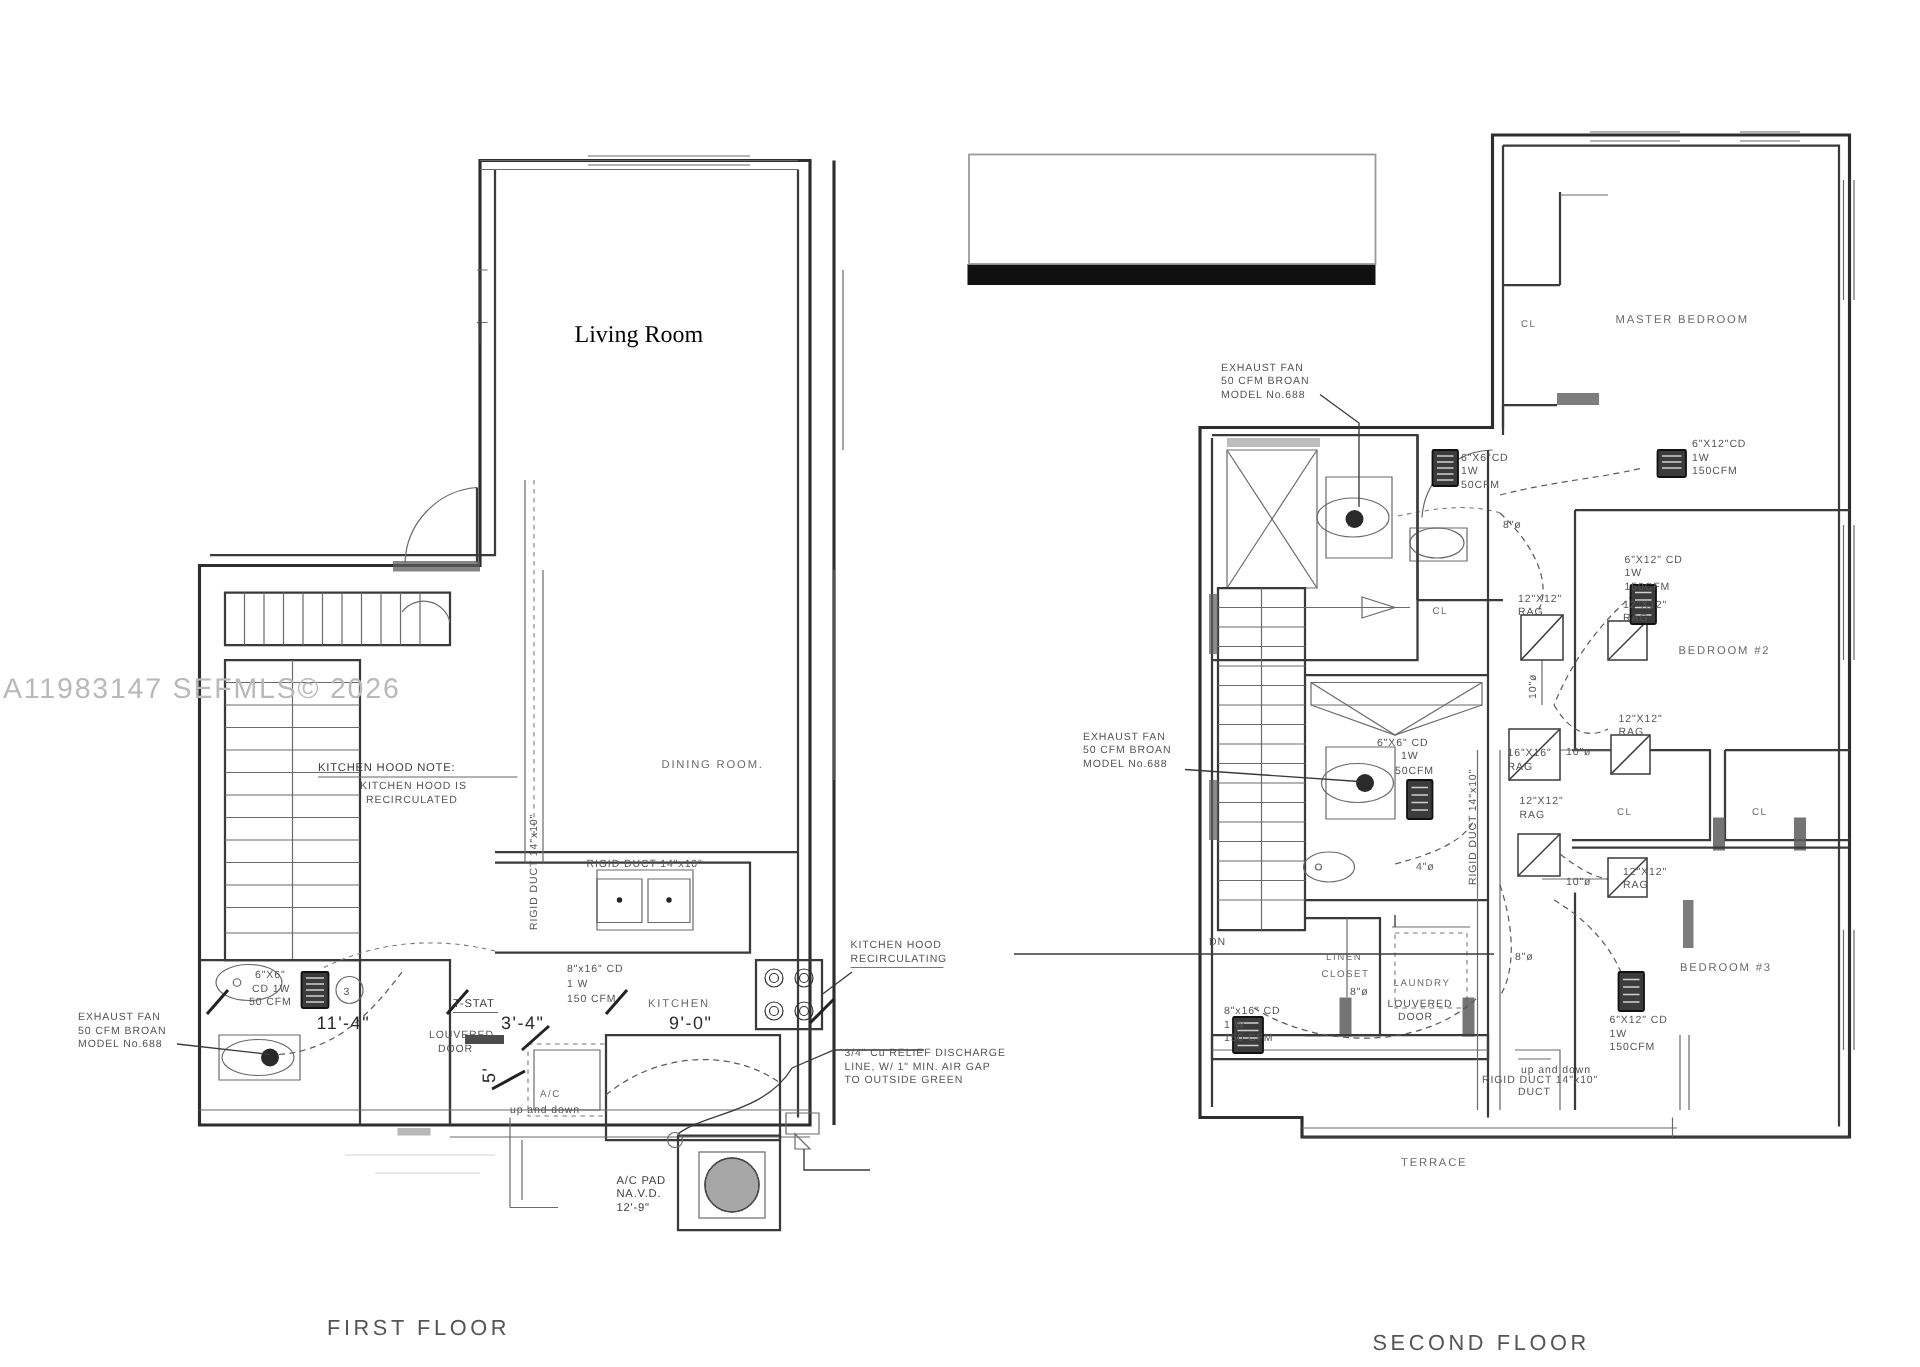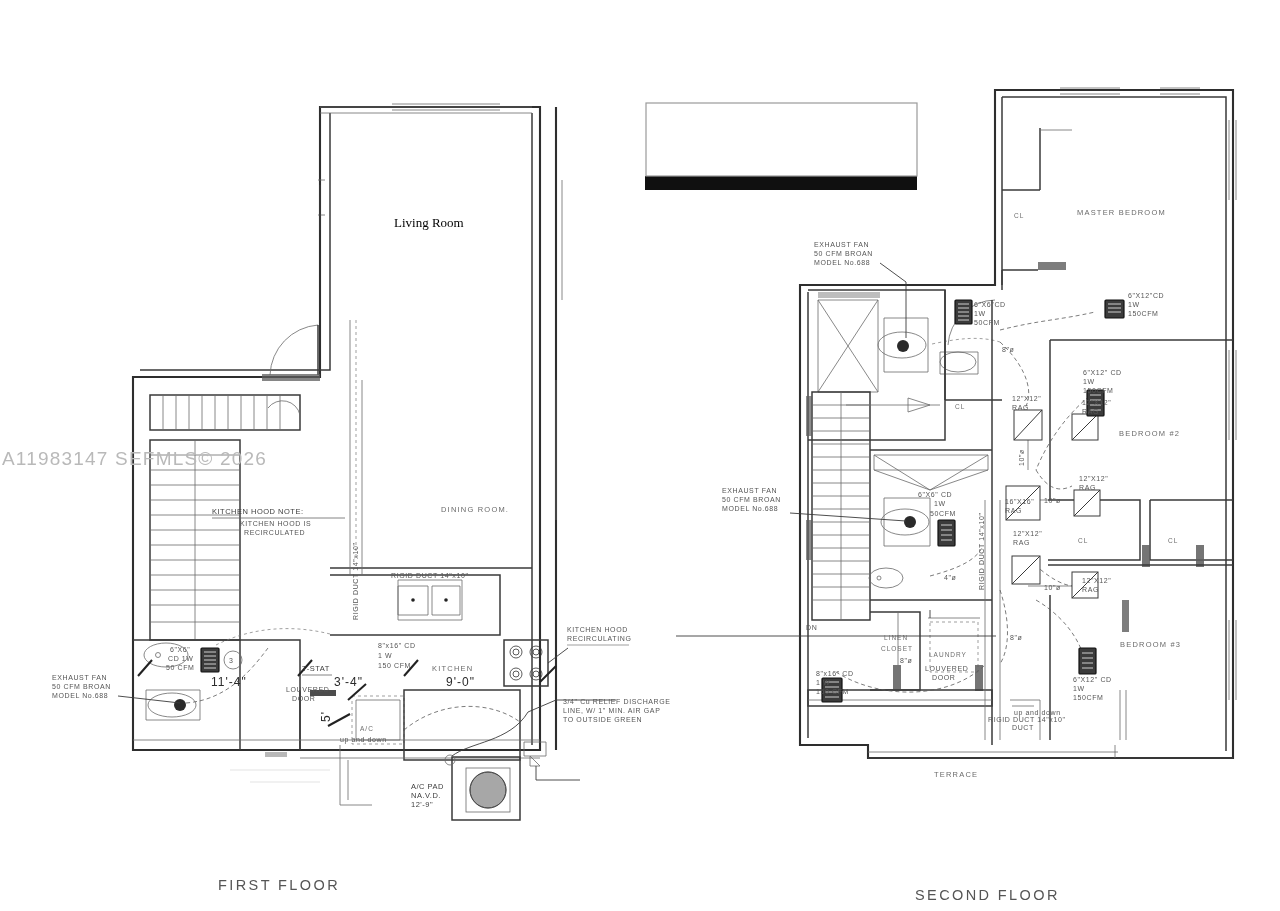--- a/index.html
+++ b/index.html
@@ -9,21 +9,21 @@
   svg{position:absolute;left:0;top:0;}
   .cad{font-family:"Liberation Sans",sans-serif;fill:#4a4a4a;}
   .cadtxt{font-size:7px;letter-spacing:.6px;fill:#555;}
   .cadtxt-b{font-size:7.5px;letter-spacing:.5px;fill:#3c3c3c;}
   .room{font-size:7.5px;letter-spacing:1.2px;fill:#6a6a6a;}
   .room-sm{font-size:6.5px;letter-spacing:1px;fill:#6e6e6e;}
   .dim{font-size:12px;letter-spacing:1px;fill:#2b2b2b;}
   .floorlbl{font-size:14.5px;letter-spacing:2.4px;fill:#555;}
   .wm{font-family:"Liberation Sans",sans-serif;font-size:19px;
       letter-spacing:1.2px;fill:#b9b9b9;}
-  .overlay-room{font-family:"Liberation Serif",serif;font-size:13px;fill:#111;margin-left:11px;}
+  .overlay-room{font-family:"Liberation Serif",serif;font-size:16px;fill:#111;}
   .w-out{fill:none;stroke:#2e2e2e;stroke-width:2.1;}
   .w-in{fill:none;stroke:#3a3a3a;stroke-width:1.5;}
   .w-thin{fill:none;stroke:#6a6a6a;stroke-width:0.8;}
   .w-ghost{fill:none;stroke:#c4c4c4;stroke-width:0.5;}
   .dash{fill:none;stroke:#5a5a5a;stroke-width:0.8;stroke-dasharray:4 3;}
   .dash2{fill:none;stroke:#777;stroke-width:0.7;stroke-dasharray:3 3;}
   .lead{fill:none;stroke:#3a3a3a;stroke-width:0.9;}
   .slash{fill:none;stroke:#222;stroke-width:2;}
   .grille{fill:#3b3b3b;stroke:#111;stroke-width:1.2;}
   .grille-in{fill:none;stroke:#cfcfcf;stroke-width:1;}

